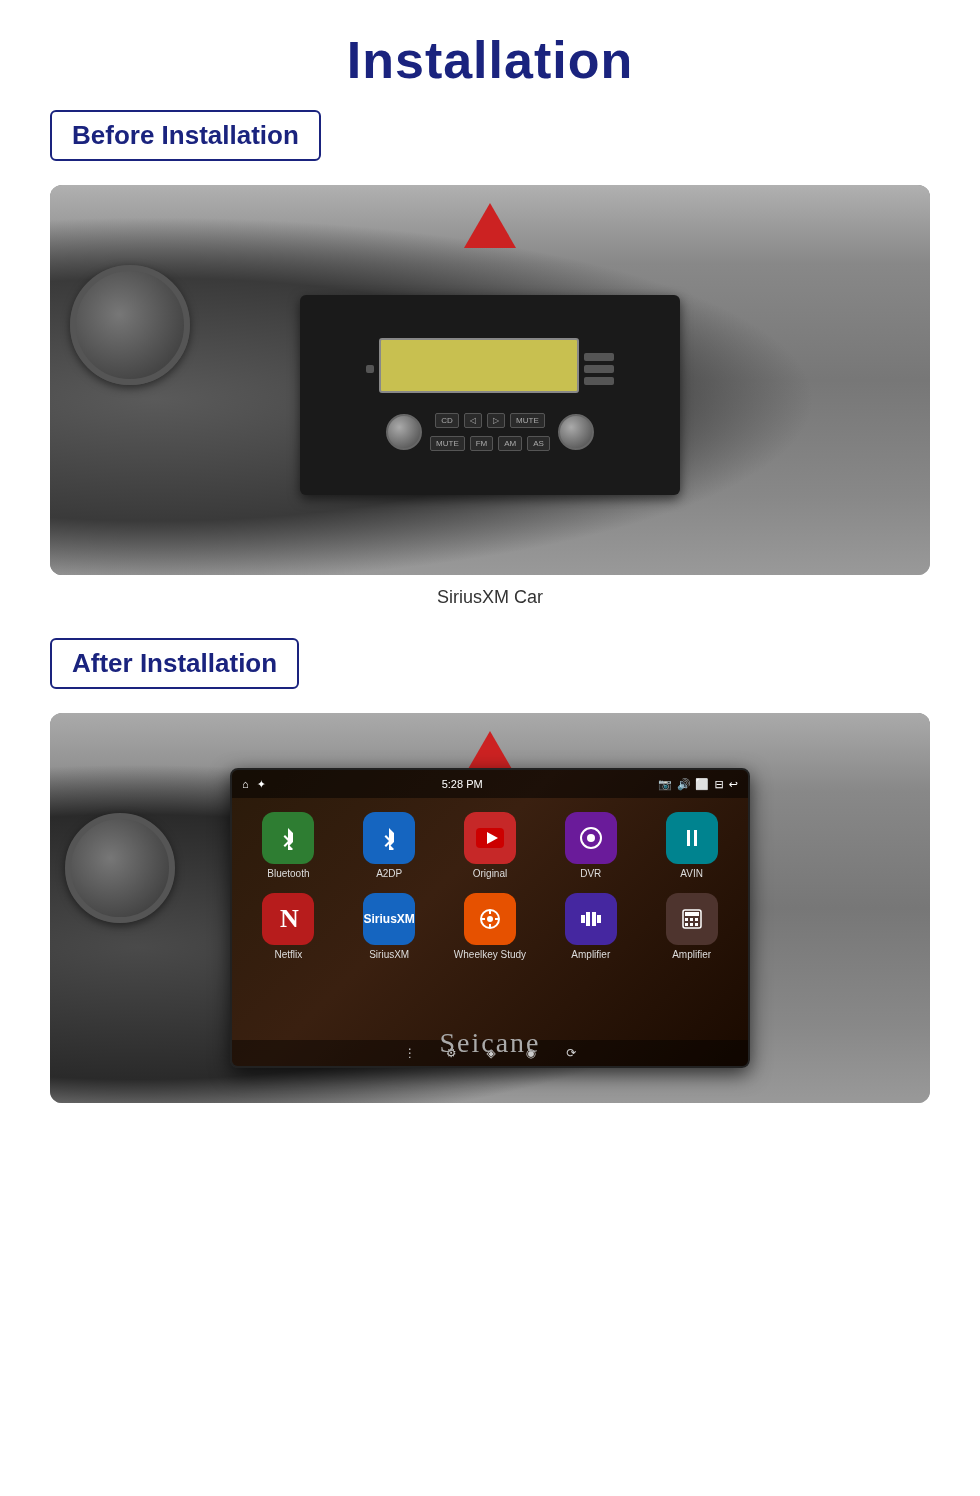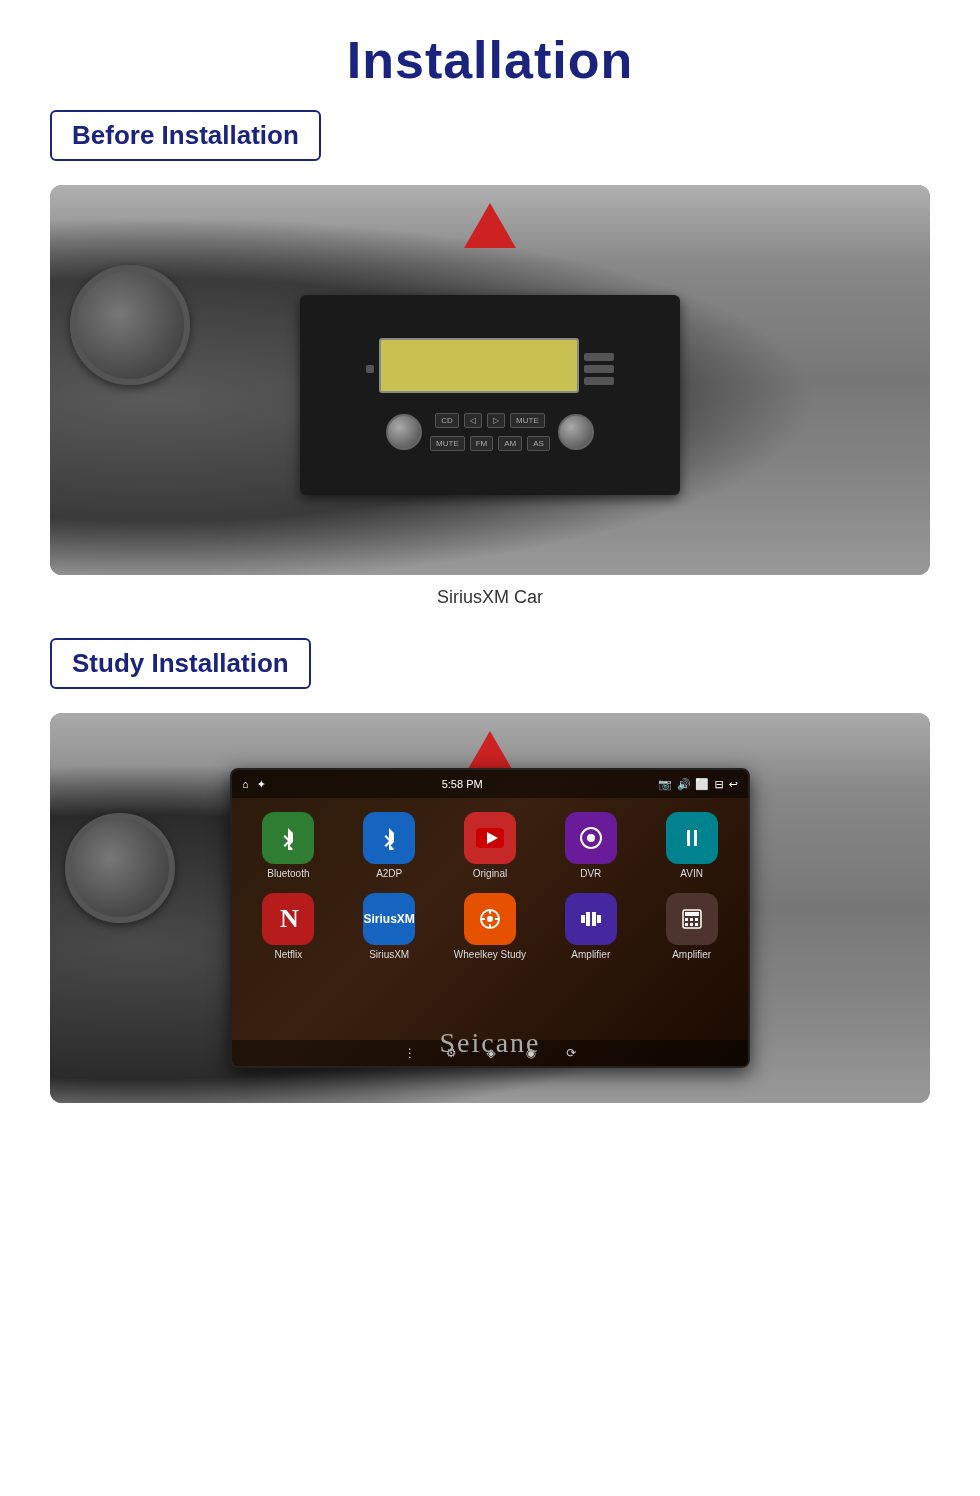--- a/index.html
+++ b/index.html
@@ -350,40 +350,40 @@
         </div>
         <div class="radio-knob"></div>
       </div>
     </div>
   </div>
 </div>
 
 <p class="image-caption">SiriusXM Car</p>
 
 <div class="section-badge">
-  <span class="section-badge-text">Study Installation</span>
+  <span class="section-badge-text">After Installation</span>
 </div>
 
 <div class="car-image-container car-after">
   <div class="after-interior">
 
     <div class="hazard-after">
       <div class="triangle-shape"></div>
     </div>
 
     <div class="steering-area-after"></div>
 
     <div class="android-screen-container">
 
       <div class="android-statusbar">
         <div class="statusbar-left">
           <span>⌂</span>
           <span>✦</span>
         </div>
-        <div class="statusbar-center">5:58 PM</div>
+        <div class="statusbar-center">5:28 PM</div>
         <div class="statusbar-right">
           <span>📷</span>
           <span>🔊</span>
           <span>⬜</span>
           <span>⊟</span>
           <span>↩</span>
         </div>
       </div>
 
       <div class="app-grid">

